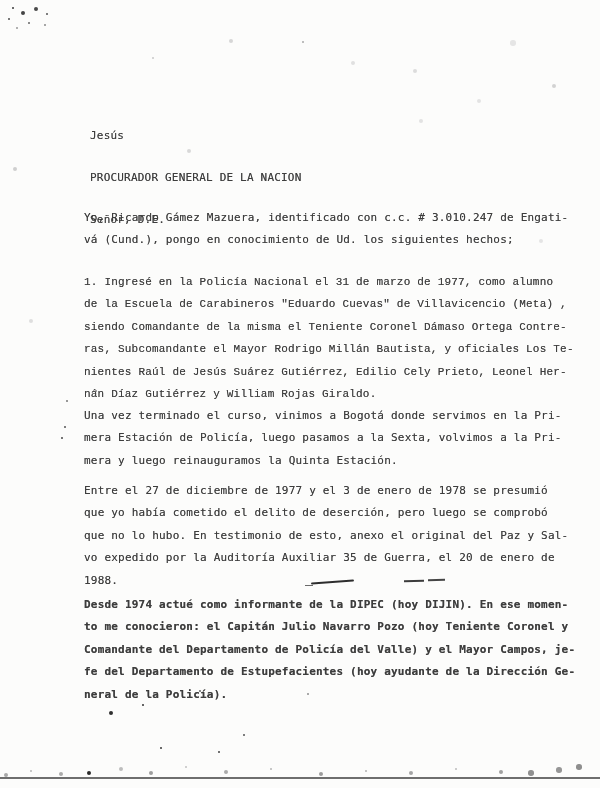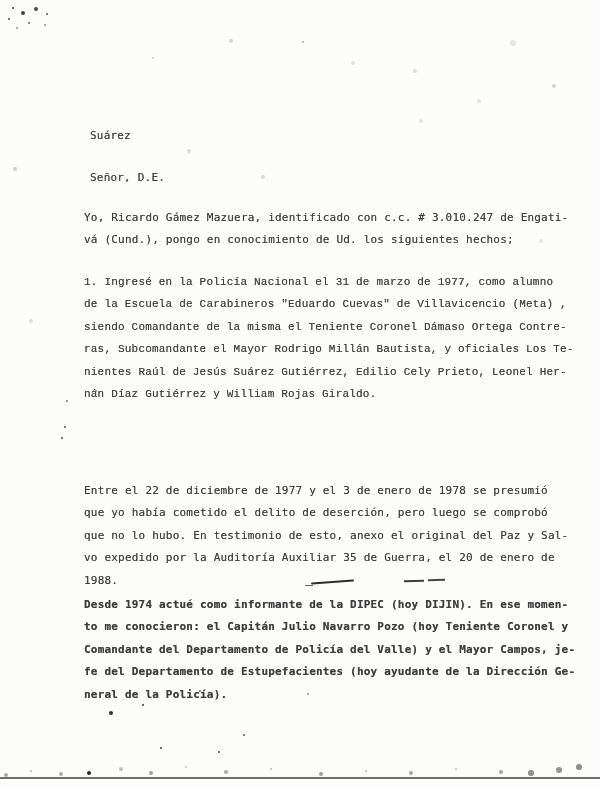--- a/index.html
+++ b/index.html
@@ -79,36 +79,40 @@
   <div class="dotbase dots-dark artifact"></div>
   <div class="dotbase dots-light artifact"></div>
   <div class="dotbase band-smudges artifact"></div>
   <div class="artifact stroke-1"></div>
   <div class="artifact stroke-1-tail"></div>
   <div class="artifact stroke-2a"></div>
   <div class="artifact stroke-2b"></div>
   <div class="artifact bottom-line"></div>
 
   <div class="typed recipient-block">
-    <div>Suárez</div>
+    <div>Jesús</div>
+    <div>PROCURADOR GENERAL DE LA NACION</div>
     <div>Señor, D.E.</div>
   </div>
 
   <div class="typed para para-intro">Yo, Ricardo Gámez Mazuera, identificado con c.c. # 3.010.247 de Engati-
 vá (Cund.), pongo en conocimiento de Ud. los siguientes hechos;</div>
 
   <div class="typed para para-1">1. Ingresé en la Policía Nacional el 31 de marzo de 1977, como alumno
 de la Escuela de Carabineros "Eduardo Cuevas" de Villavicencio (Meta) ,
 siendo Comandante de la misma el Teniente Coronel Dámaso Ortega Contre-
 ras, Subcomandante el Mayor Rodrigo Millán Bautista, y oficiales Los Te-
 nientes Raúl de Jesús Suárez Gutiérrez, Edilio Cely Prieto, Leonel Her-
 nán Díaz Gutiérrez y William Rojas Giraldo.</div>
 
+  <div class="typed para para-2">Una vez terminado el curso, vinimos a Bogotá donde servimos en la Pri-
+mera Estación de Policía, luego pasamos a la Sexta, volvimos a la Pri-
+mera y luego reinauguramos la Quinta Estación.</div>
 
-  <div class="typed para para-3">Entre el 22 de diciembre de 1977 y el 3 de enero de 1978 se presumió
+  <div class="typed para para-3">Entre el 27 de diciembre de 1977 y el 3 de enero de 1978 se presumió
 que yo había cometido el delito de deserción, pero luego se comprobó
 que no lo hubo. En testimonio de esto, anexo el original del Paz y Sal-
 vo expedido por la Auditoría Auxiliar 35 de Guerra, el 20 de enero de
 1988.</div>
 
   <div class="typed para para-4">Desde 1974 actué como informante de la DIPEC (hoy DIJIN). En ese momen-
 to me conocieron: el Capitán Julio Navarro Pozo (hoy Teniente Coronel y
 Comandante del Departamento de Policía del Valle) y el Mayor Campos, je-
 fe del Departamento de Estupefacientes (hoy ayudante de la Dirección Ge-
 neral de la Policía).</div>

